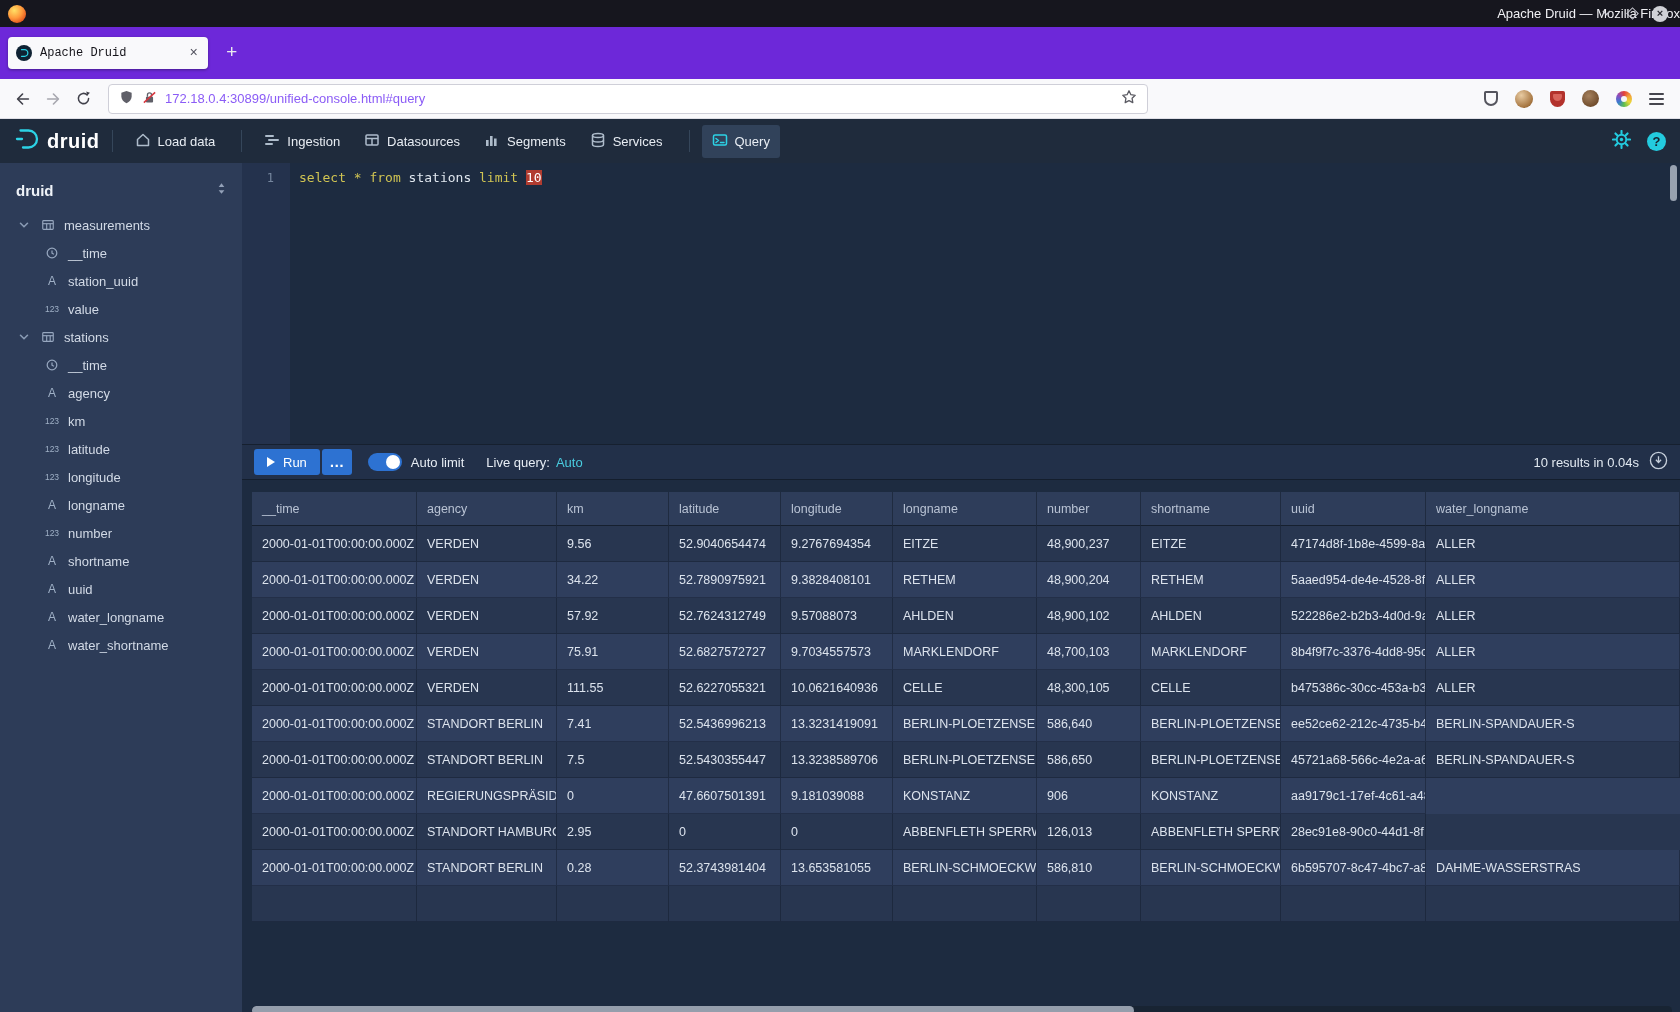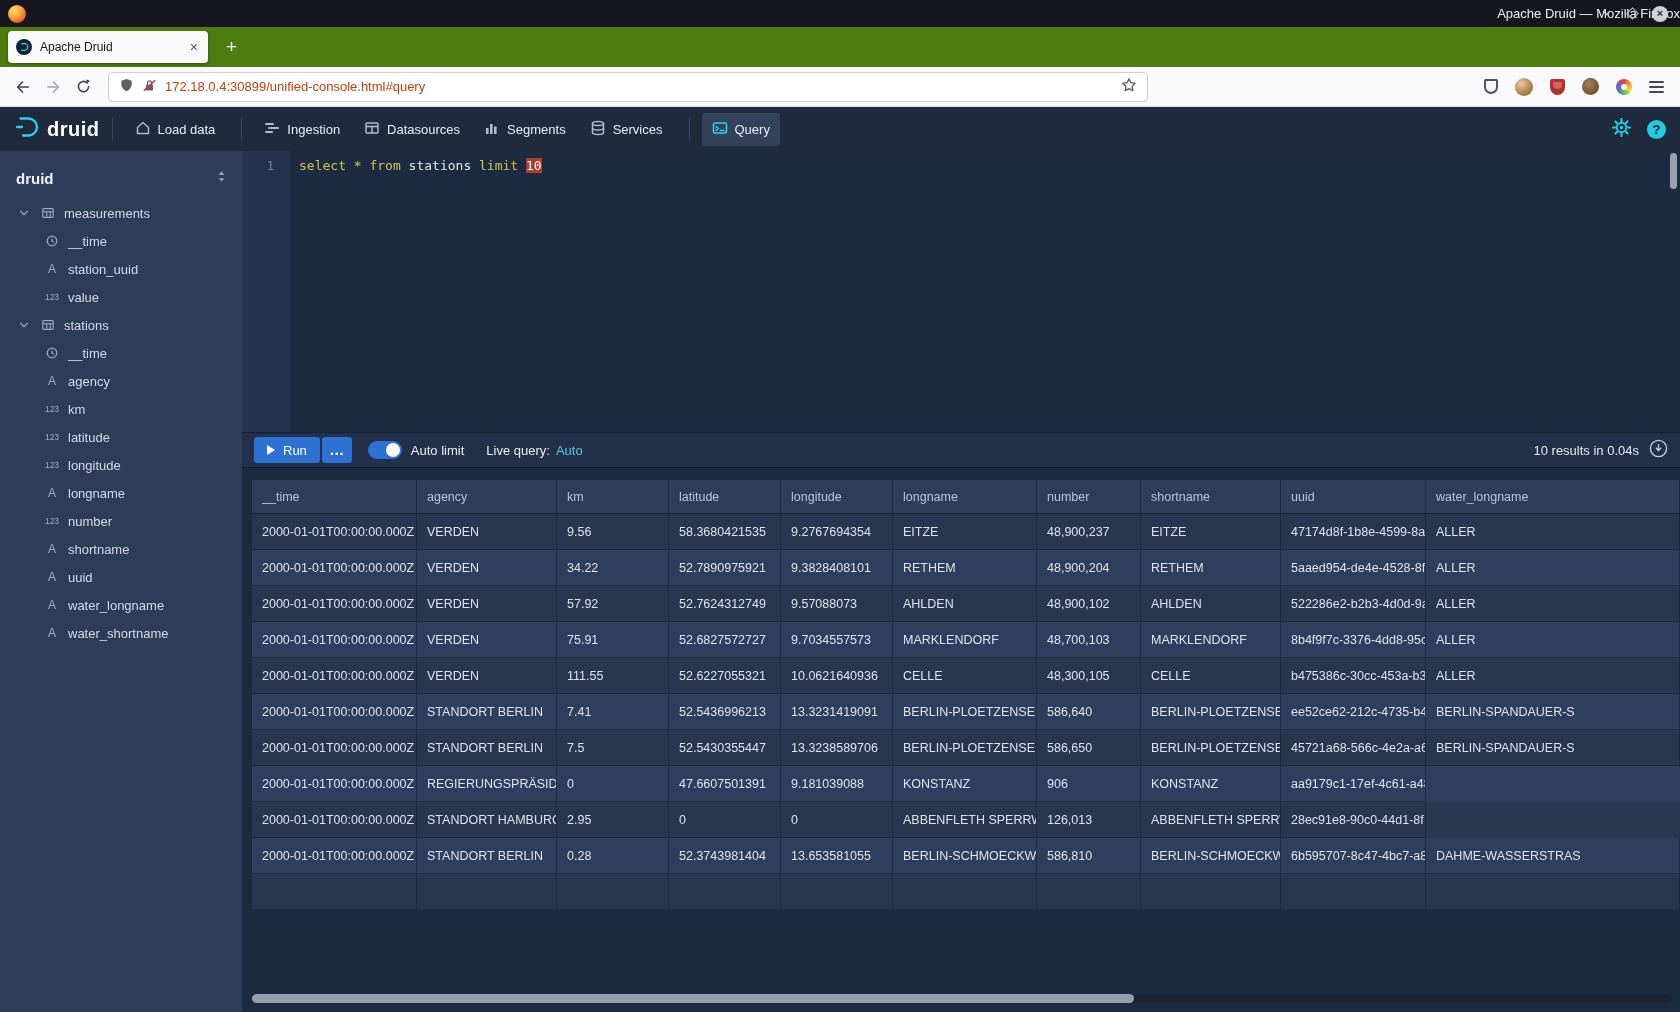--- a/index.html
+++ b/index.html
@@ -17,39 +17,39 @@
   .ff-logo {
     width:18px; height:18px; border-radius:50%; margin-left:8px;
     background:radial-gradient(circle at 35% 30%, #ffe066 0%, #ff9a3c 45%, #e3551f 78%, #c53a12 100%);
   }
   .titlebar .wtitle { position:absolute; left:0; right:0; text-align:right; }
   .win-controls { margin-left:auto; display:flex; align-items:center; gap:15px; padding-right:12px; z-index:2; }
   .win-diamond { width:9px; height:9px; border:1.5px solid #c9c9d2; transform:rotate(45deg); }
   .win-close { width:16px; height:16px; border-radius:50%; background:#cfd0d6; color:#26262e;
     font-size:11px; line-height:15px; text-align:center; font-weight:bold; }
 
-  .tabbar { height:40px; background:#4d7c0f; display:flex; align-items:center; padding-left:8px; }
+  .tabbar { height:52px; background:#6d28d9; display:flex; align-items:center; padding-left:8px;font-family:Liberation Mono, monospace; }
   .tab {
     width:200px; height:32px; background:#f9f9fb; border-radius:4px; display:flex; align-items:center;
     gap:8px; padding:0 8px; color:#15141a; font-size:12px; box-shadow:0 1px 3px rgba(0,0,0,.35);
   }
   .favicon { width:16px; height:16px; border-radius:50%; background:#0f2233; display:flex; align-items:center; justify-content:center; }
   .tab-label { flex:1; white-space:nowrap; overflow:hidden; }
   .tab-close { color:#52525e; font-size:14px; padding:0 2px; }
   .new-tab { color:#e9e9ee; font-size:19px; margin-left:12px; padding:0 6px; }
 
   .navbar {
     height:40px; background:#f9f9fb; border-bottom:1px solid #dfdfe6;
     display:flex; align-items:center; padding:0 8px;
   }
   .nav-btn { width:30px; height:30px; display:flex; align-items:center; justify-content:center; }
   .urlbar {
     width:1040px; height:30px; margin-left:10px; background:#ffffff; border:1px solid #cfcfd8;
     border-radius:4px; display:flex; align-items:center; padding:0 10px; gap:8px;
-    font-size:13px; color:#c2410c;
+    font-size:13px; color:#8b5cf6;
   }
   .url-text { flex:1; white-space:nowrap; overflow:hidden; }
   .nav-right { margin-left:auto; display:flex; align-items:center; gap:17px; padding-right:8px; }
   .avatar1 { width:18px; height:18px; border-radius:50%; background:radial-gradient(circle at 35% 30%, #e8cba2, #a5743f 70%, #6e4a26); }
   .avatar2 { width:17px; height:17px; border-radius:50%; background:radial-gradient(circle at 40% 35%, #a5815d, #6e4a2a 75%); }
   .ublock { width:15px; height:16px; background:#b3322c; border-radius:2px 2px 8px 8px; position:relative; }
   .ublock::after { content:""; position:absolute; left:3px; top:3px; width:9px; height:7px; border-radius:1px 1px 5px 5px; background:#d8635a; }
   .pinwheel { width:16px; height:16px; border-radius:50%;
     background:conic-gradient(#e4403a, #f2a23b, #ead738, #5cbf4f, #3a7bd0, #8a4fc2, #e4403a); position:relative; }
   .pinwheel::after { content:""; position:absolute; left:5px; top:5px; width:6px; height:6px; border-radius:50%; background:#f5f5f7; }
@@ -484,21 +484,21 @@
           <div class="hcell" style="width: 104px;">number</div>
           <div class="hcell" style="width: 140px;">shortname</div>
           <div class="hcell" style="width: 145px;">uuid</div>
           <div class="hcell" style="width: 254px;">water_longname</div>
         </div>
       <div id="rt-body">
           <div class="drow odd">
             <div class="dcell" style="width: 165px;">2000-01-01T00:00:00.000Z</div>
             <div class="dcell" style="width: 140px;">VERDEN</div>
             <div class="dcell" style="width: 112px;">9.56</div>
-            <div class="dcell" style="width: 112px;">58.3680421535</div>
+            <div class="dcell" style="width: 112px;">52.9040654474</div>
             <div class="dcell" style="width: 112px;">9.2767694354</div>
             <div class="dcell" style="width: 144px;">EITZE</div>
             <div class="dcell" style="width: 104px;">48,900,237</div>
             <div class="dcell" style="width: 140px;">EITZE</div>
             <div class="dcell" style="width: 145px;">47174d8f-1b8e-4599-8a</div>
             <div class="dcell" style="width: 254px;">ALLER</div>
           </div>
           <div class="drow even">
             <div class="dcell" style="width: 165px;">2000-01-01T00:00:00.000Z</div>
             <div class="dcell" style="width: 140px;">VERDEN</div>

